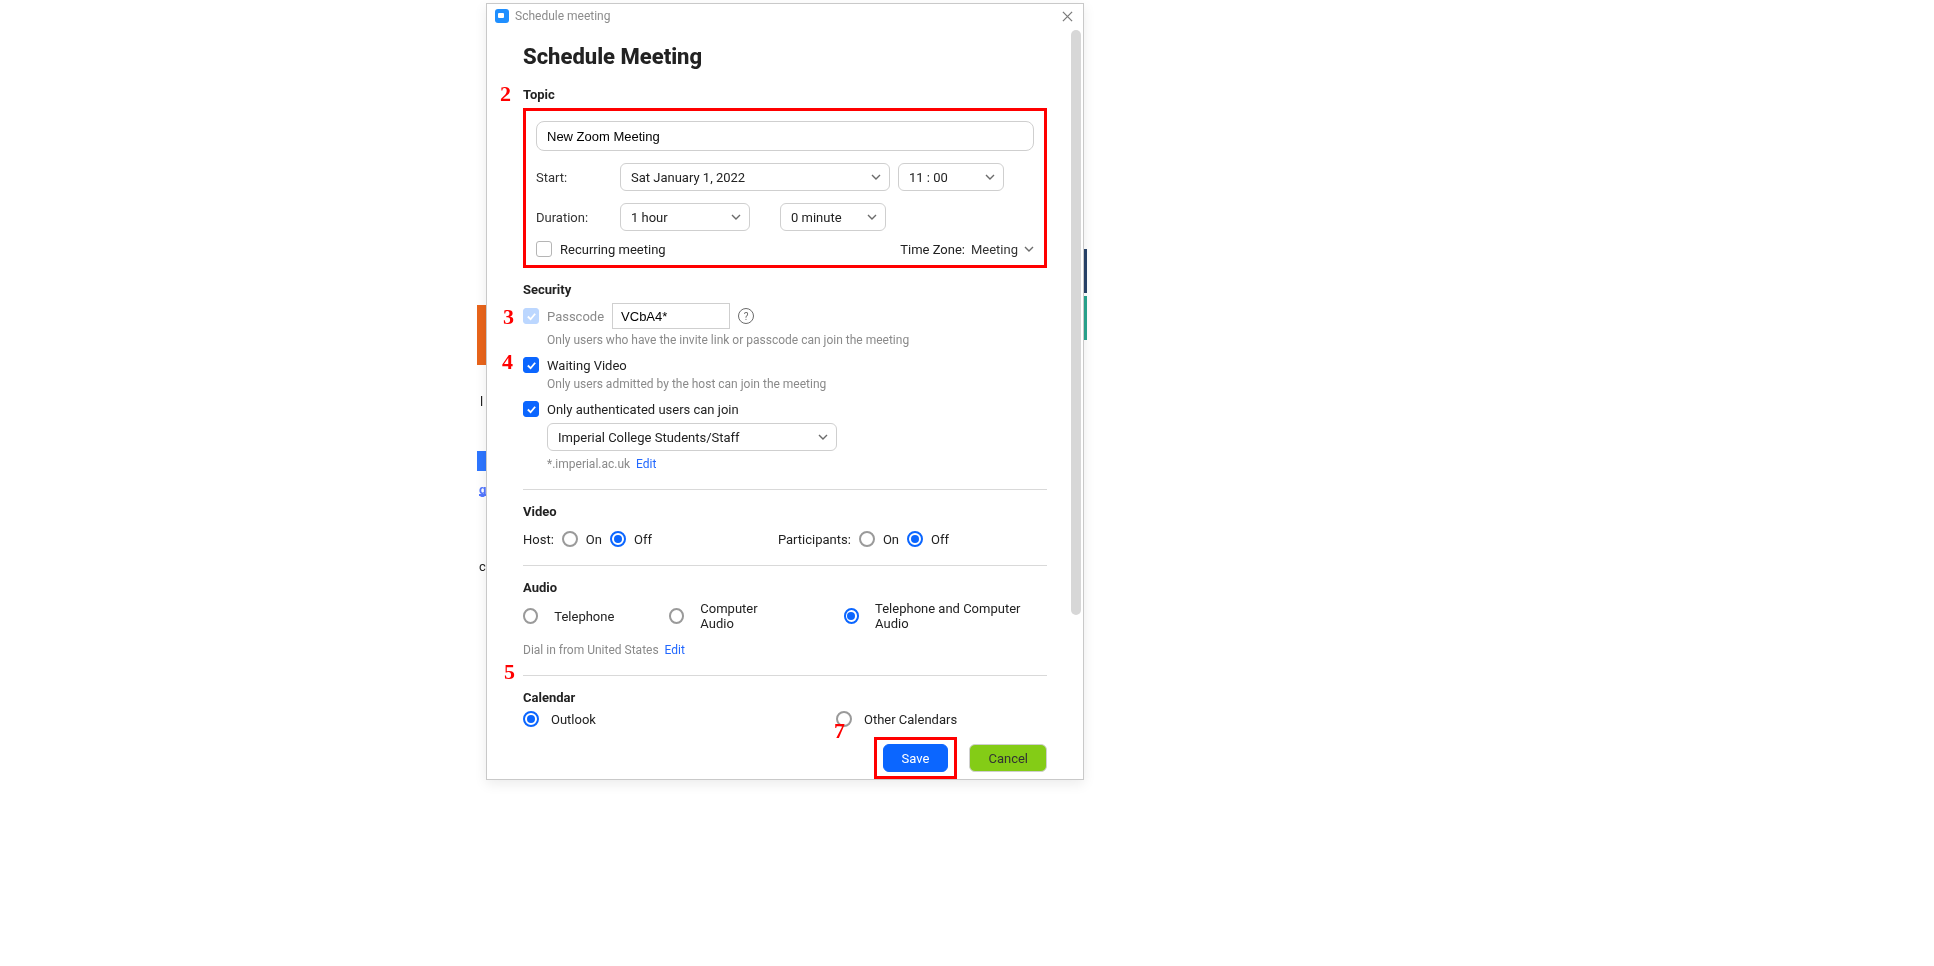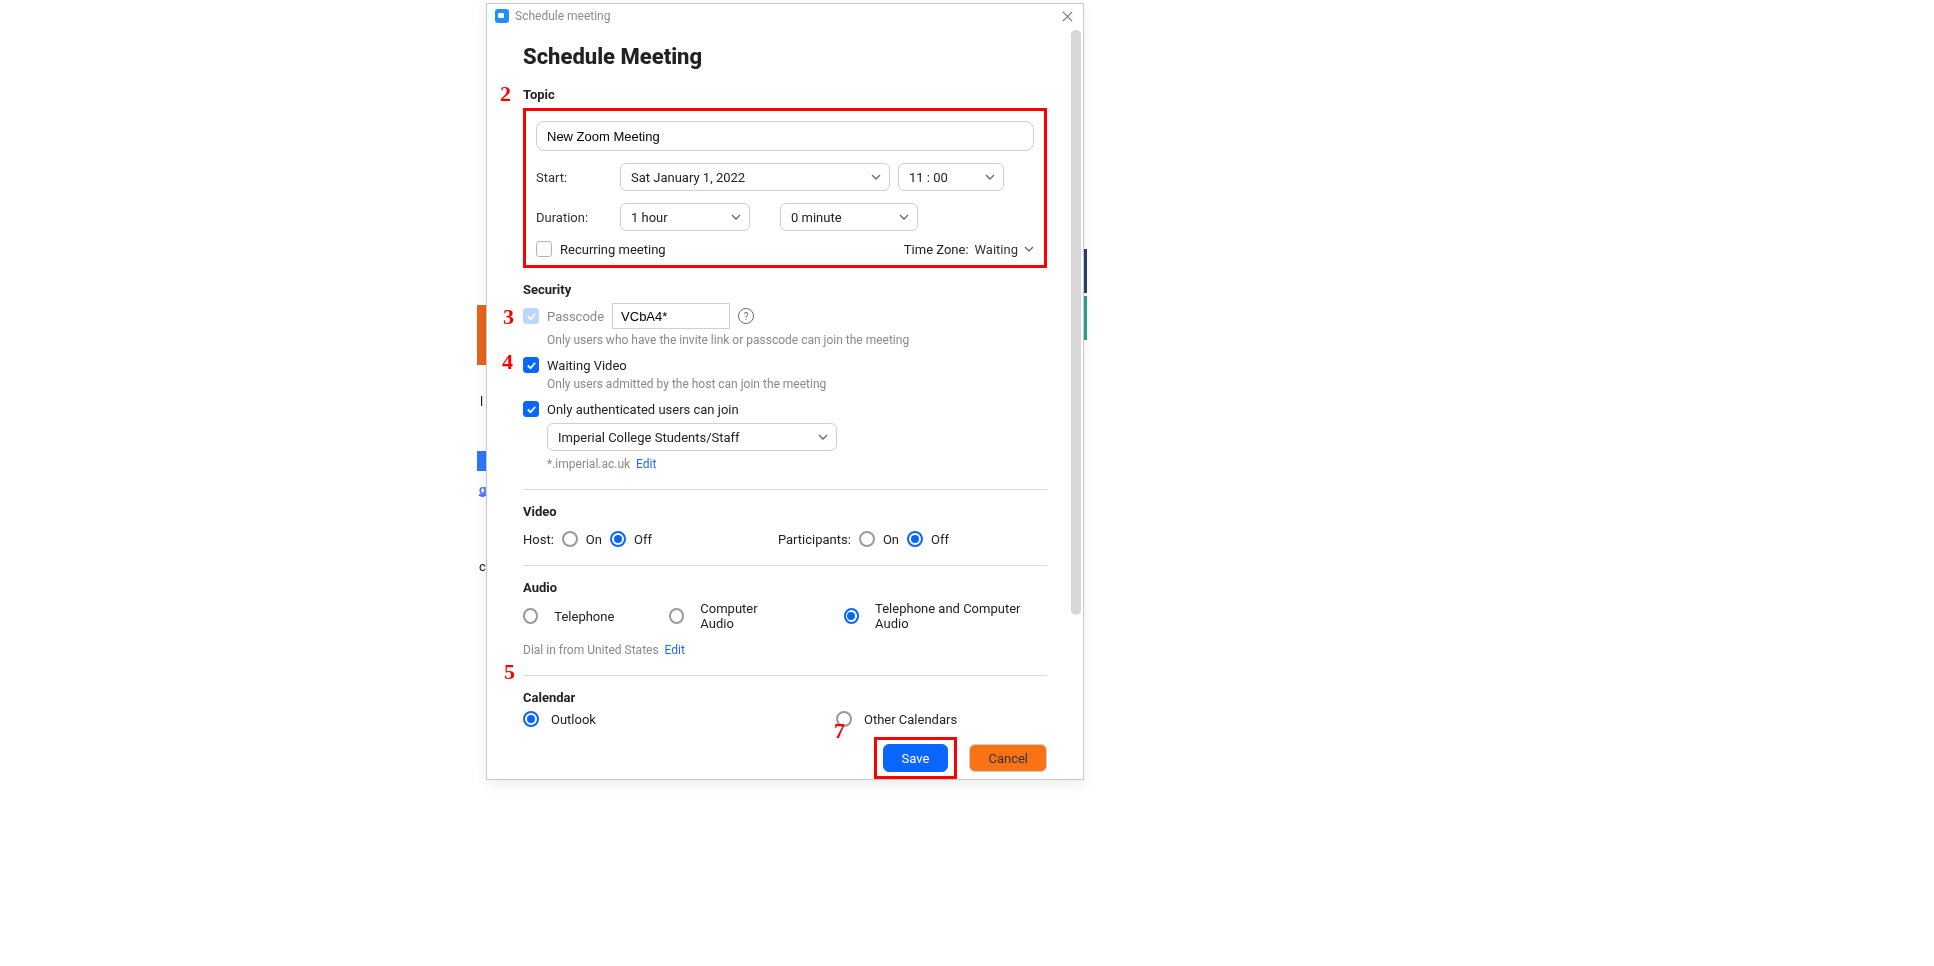--- a/index.html
+++ b/index.html
@@ -120,21 +120,21 @@
   .radio.selected .dot { width: 8px; height: 8px; border-radius: 50%; background: #0b66ff; }
 
   .video-row, .audio-row, .cal-row { display: flex; align-items: center; gap: 8px; }
   .spacer { flex: 1 1 auto; }
 
   .btn {
     height: 28px; border-radius: 6px; padding: 0 18px; font-size: 13px; cursor: pointer;
     display: inline-flex; align-items: center; justify-content: center;
   }
   .btn.primary { background: #0b66ff; color: #fff; border: 1px solid #0b66ff; }
-  .btn.secondary { background: #f97316; color: #333; border: 1px solid #cfcfcf; }
+  .btn.secondary { background: #84cc16; color: #333; border: 1px solid #cfcfcf; }
 
   
   .step {
     position: absolute; color: #ff0000; font-weight: 900;
     font-family: Georgia, "Times New Roman", serif;
   }
 
   .info-icon {
     width: 16px; height: 16px; border: 1.5px solid #6b6b6b; border-radius: 50%;
     display: inline-flex; align-items: center; justify-content: center;
@@ -203,38 +203,38 @@
         <span class="lbl">Duration:</span>
         <div class="select" style="width:130px;">
           <span>1 hour</span>
           <span class="chev">
               <svg viewBox="0 0 10 10">
                 <path d="M1 3 L5 7 L9 3" stroke="#6b6b6b" stroke-width="1.4" fill="none"></path>
               </svg>
             </span>
         </div>
         <div style="width:14px;"></div>
-        <div class="select" style="width:138px;">
+        <div class="select" style="width:106px;">
           <span>0 minute</span>
           <span class="chev">
               <svg viewBox="0 0 10 10">
                 <path d="M1 3 L5 7 L9 3" stroke="#6b6b6b" stroke-width="1.4" fill="none"></path>
               </svg>
             </span>
         </div>
       </div>
 
       <div class="tz-row">
         <label class="checkbox-row">
           <span class="cbx"></span>
           <span>Recurring meeting</span>
         </label>
         <span style="display:flex; align-items:center; gap:6px; cursor:pointer;">
           <span>Time Zone: </span>
-          <span style="color:#333;">Waiting</span>
+          <span style="color:#333;">Meeting</span>
           <span class="chev" style="position:static;">
               <svg viewBox="0 0 10 10">
                 <path d="M1 3 L5 7 L9 3" stroke="#6b6b6b" stroke-width="1.4" fill="none"></path>
               </svg>
             </span>
         </span>
       </div>
     </div>
 
     <div class="section">

